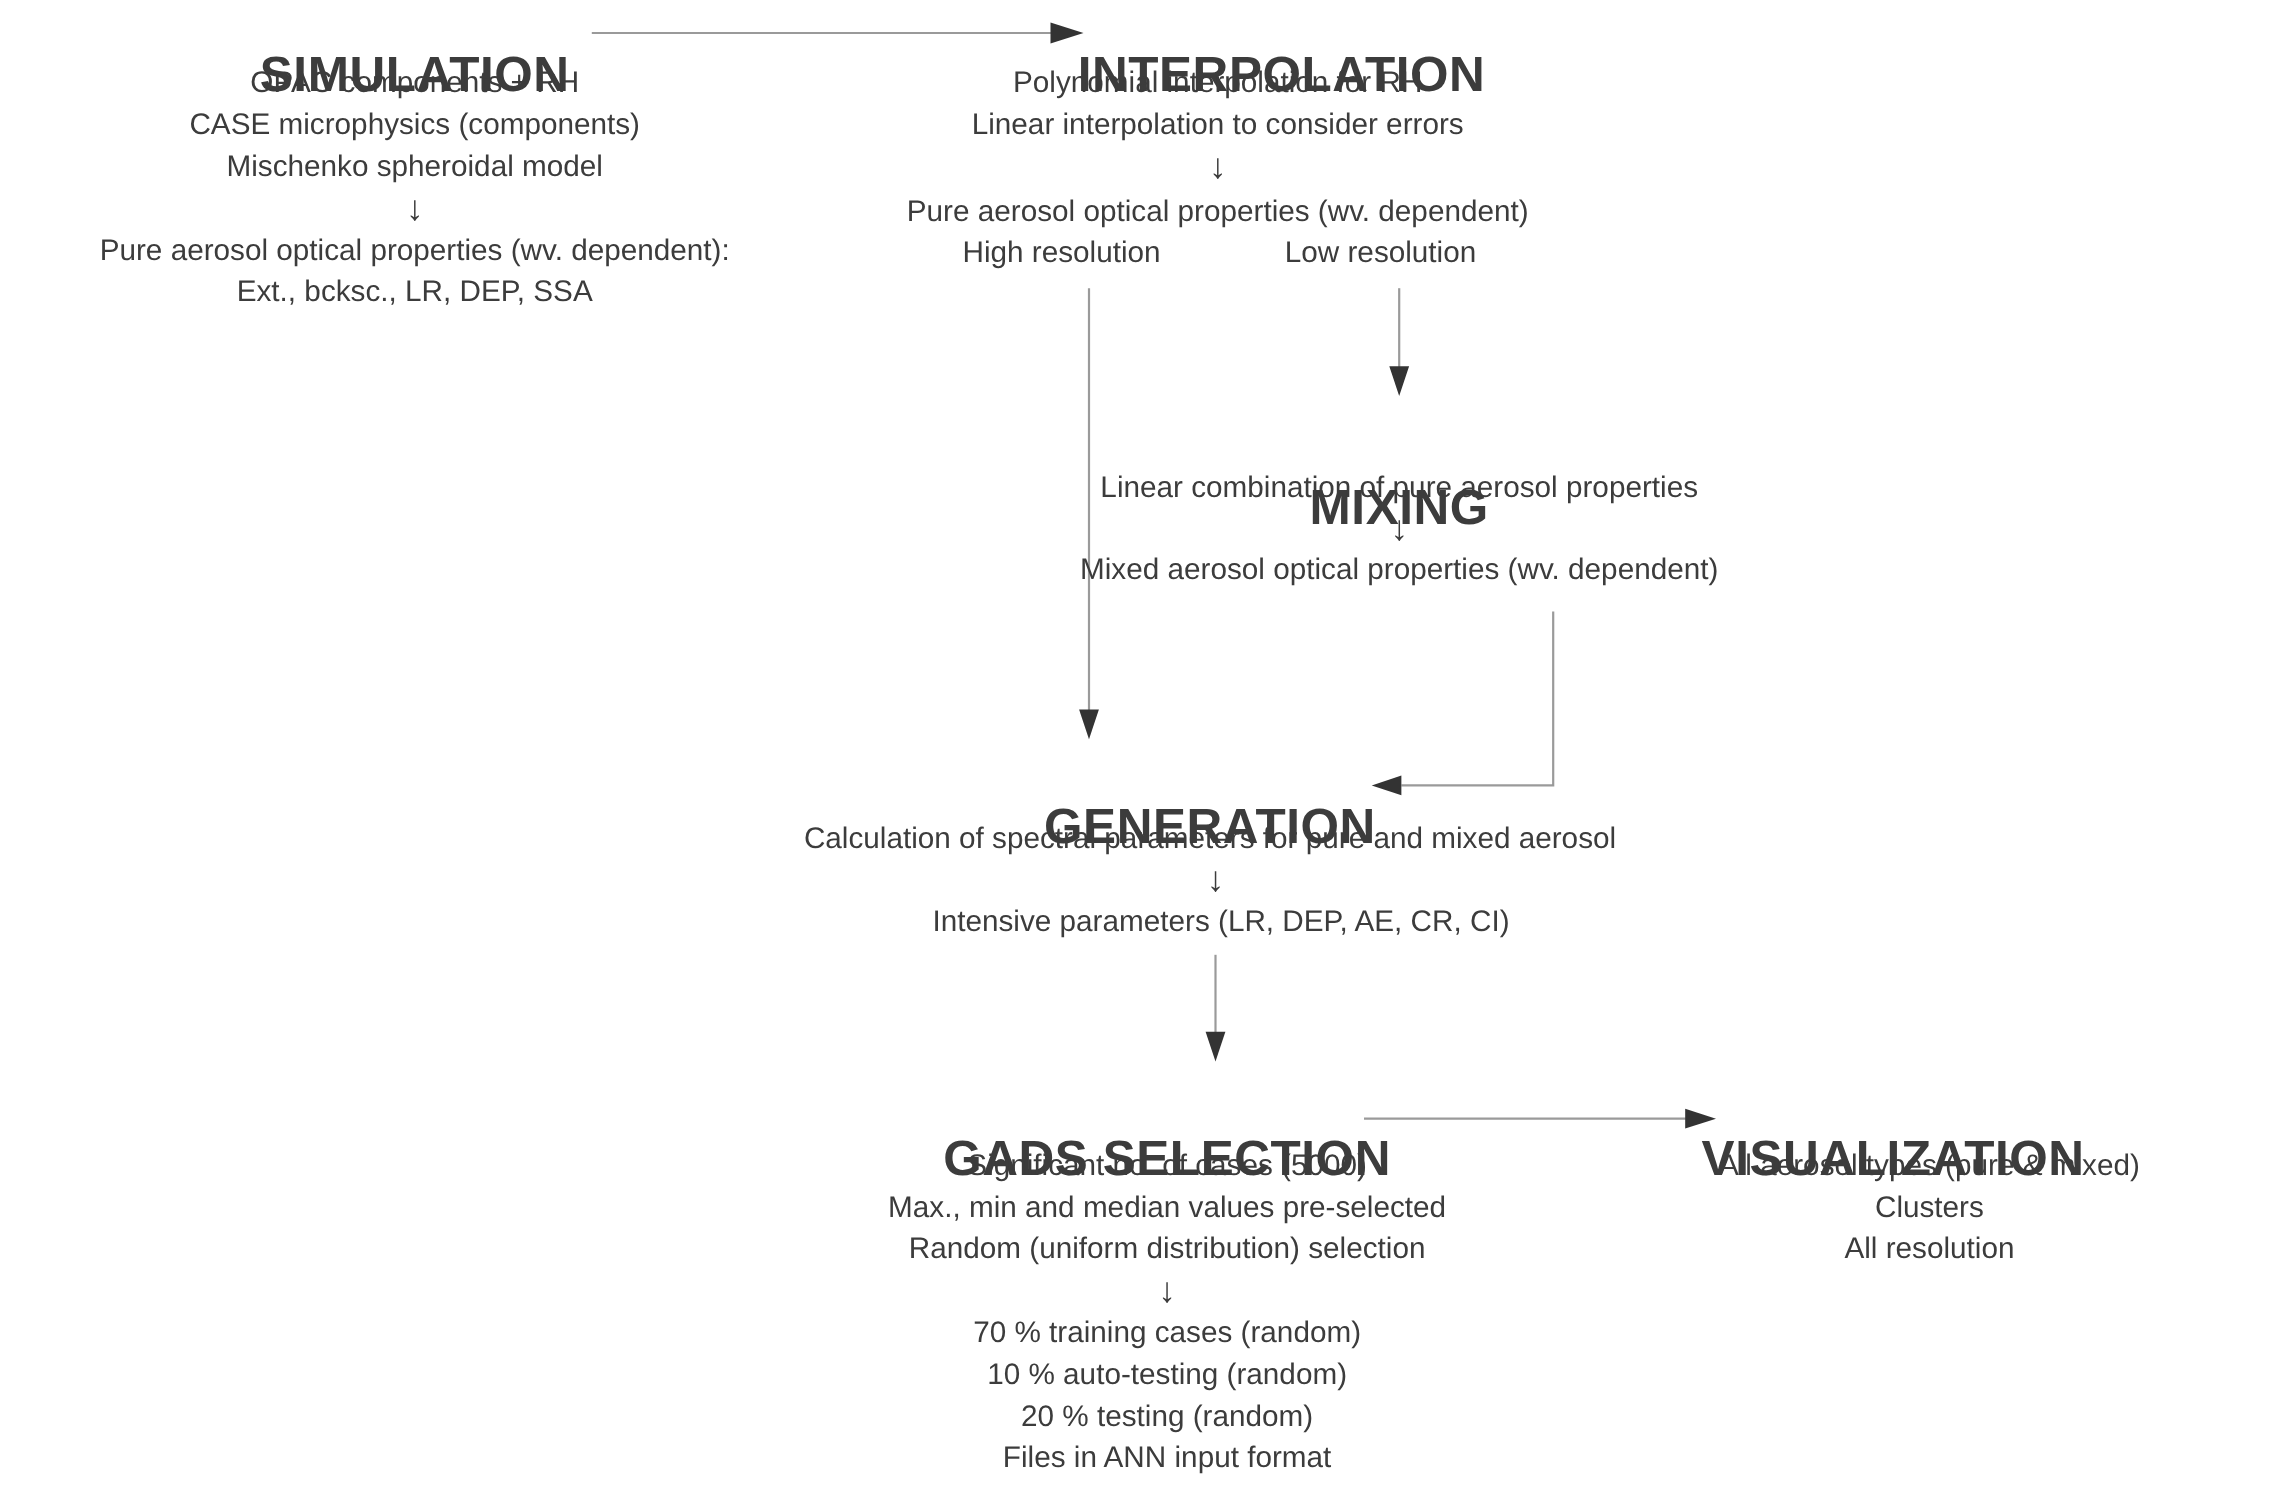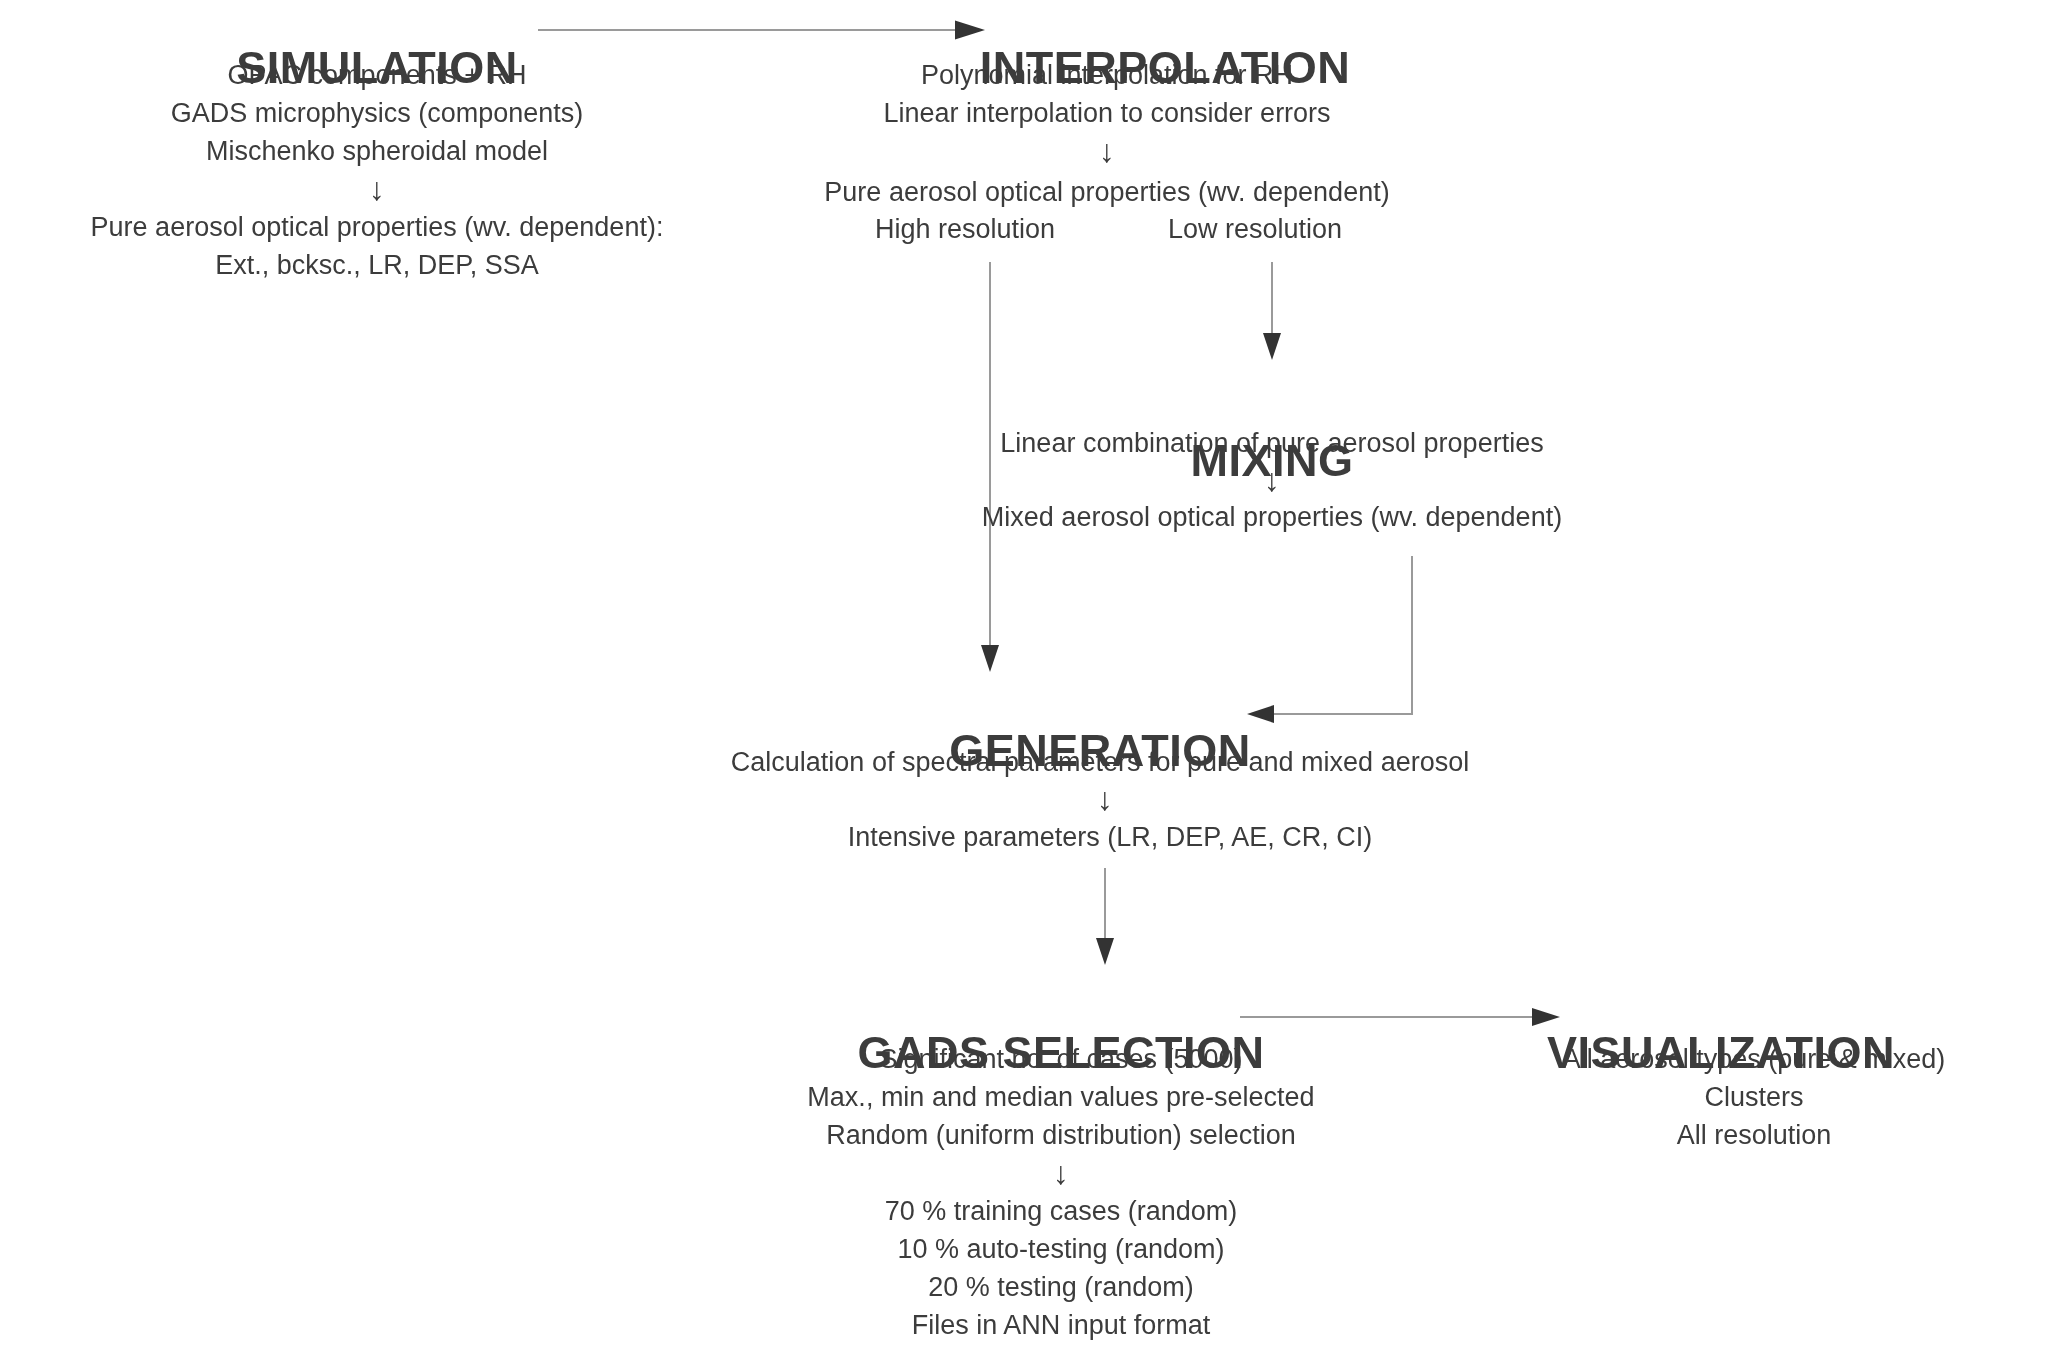--- a/index.html
+++ b/index.html
@@ -72,21 +72,21 @@
     <line x1="1105" y1="868" x2="1105" y2="940"></line>
     <polygon points="1105,965 1096,938 1114,938"></polygon>
 
     <line x1="1240" y1="1017" x2="1533" y2="1017"></line>
     <polygon points="1560,1017 1532,1008 1532,1026"></polygon>
   </svg>
 
   <section>
     <h2 class="t title" style="left:377px;top:8px">SIMULATION</h2>
     <div class="t" style="left:377px;top:56px">OPAC components + RH</div>
-    <div class="t" style="left:377px;top:94px">GADS microphysics (components)</div>
+    <div class="t" style="left:377px;top:94px">CASE microphysics (components)</div>
     <div class="t" style="left:377px;top:132px">Mischenko spheroidal model</div>
     <div class="t glyph" style="left:377px;top:170px">↓</div>
     <div class="t" style="left:377px;top:208px">Pure aerosol optical properties (wv. dependent):</div>
     <div class="t" style="left:377px;top:246px">Ext., bcksc., LR, DEP, SSA</div>
   </section>
 
   <section>
     <h2 class="t title" style="left:1165px;top:8px">INTERPOLATION</h2>
     <div class="t" style="left:1107px;top:56px">Polynomial interpolation for RH</div>
     <div class="t" style="left:1107px;top:94px">Linear interpolation to consider errors</div>

